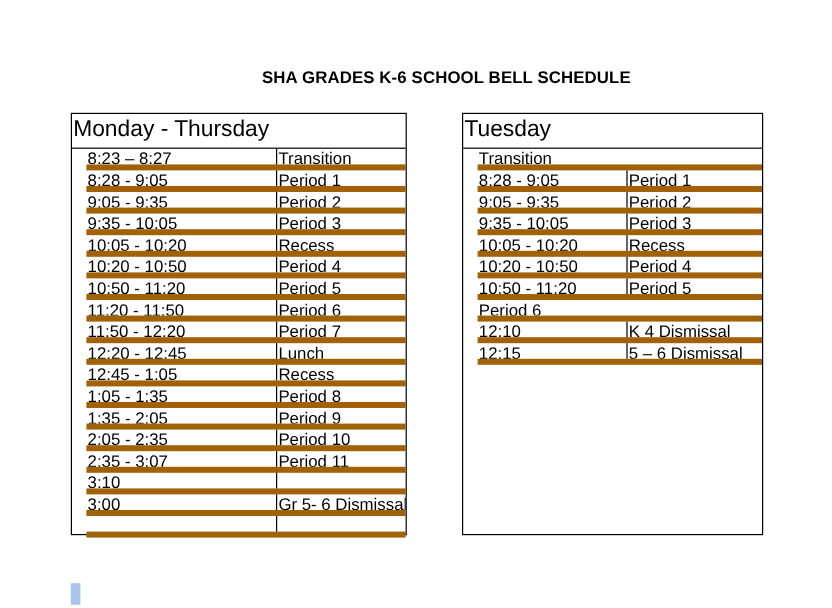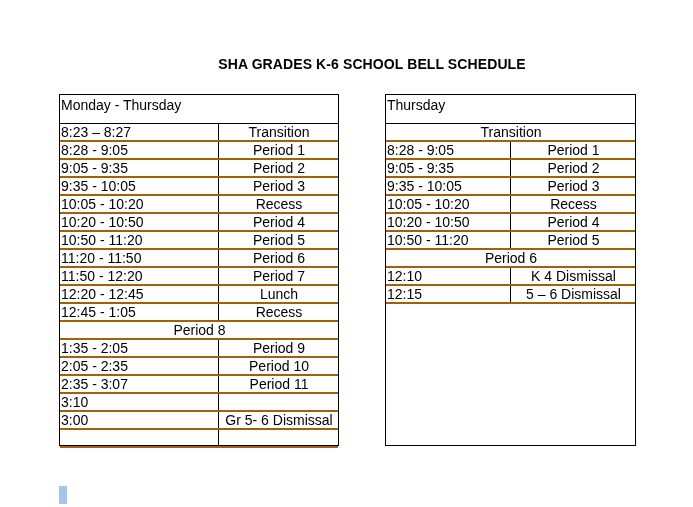--- a/index.html
+++ b/index.html
@@ -2,26 +2,26 @@
 <html><head>
   <meta charset="utf-8">
   <style>
     html, body { margin: 0; padding: 0; background: #ffffff; }
     body { width: 693px; height: 507px; position: relative; overflow: hidden;
            font-family: "Liberation Sans", "DejaVu Sans", sans-serif; color: #000; }
     .title { position: absolute; left: 0; top: 56px; width: 744px; text-align: center;
              font-weight: bold; font-size: 14px; letter-spacing: 0.1px; }
     .sched { position: absolute; border: 1px solid #000; box-sizing: border-box; }
     .sched .head { height: 29px; border-bottom: 1px solid #000; box-sizing: border-box;
-                   font-size: 14px; padding: 2px 0 0 1px; }
-    .row { display: flex; height: 18px; border-bottom: 2px solid #a16207; box-sizing: border-box;
-           font-size: 14px; line-height: 17px; }
+                   font-size: 19px; padding: 2px 0 0 1px; }
+    .row { display: flex; height: 18px; border-bottom: 5px solid #a16207; box-sizing: border-box;
+           font-size: 14px; line-height: 17px; margin-left: 12px; }
     .row .time { box-sizing: border-box; border-right: 1px solid #000; padding-left: 1px;
                  white-space: nowrap; overflow: hidden; }
-    .row .event { padding-left: 1px; white-space: nowrap; overflow: hidden; flex: 1; text-align: center; }
+    .row .event { padding-left: 1px; white-space: nowrap; overflow: hidden; flex: 1; }
     #mon { left: 59px; top: 94px; width: 280px; height: 352px; }
     #mon .time { width: 159px; }
     #fri { left: 385px; top: 94px; width: 251px; height: 352px; }
     #fri .time { width: 125px; }
     .marker { position: absolute; left: 59px; top: 486px; width: 8px; height: 18px;
               background: #a9c4ec; }
   </style>
 </head>
 <body>
 
@@ -68,20 +68,21 @@
       </div>
       <div class="row">
         <div class="time">12:20 - 12:45</div>
         <div class="event">Lunch</div>
       </div>
       <div class="row">
         <div class="time">12:45 - 1:05</div>
         <div class="event">Recess</div>
       </div>
       <div class="row">
+        <div class="time">1:05 - 1:35</div>
         <div class="event">Period 8</div>
       </div>
       <div class="row">
         <div class="time">1:35 - 2:05</div>
         <div class="event">Period 9</div>
       </div>
       <div class="row">
         <div class="time">2:05 - 2:35</div>
         <div class="event">Period 10</div>
       </div>
@@ -97,21 +98,21 @@
         <div class="event">Gr 5- 6 Dismissal</div>
       </div>
       <div class="row">
         <div class="time"></div>
         <div class="event"></div>
       </div>
     </div>
 </div>
 
 <div class="sched" id="fri">
-  <div class="head">Thursday</div>
+  <div class="head">Tuesday</div>
   <div id="fri-rows">
       <div class="row">
         <div class="event">Transition</div>
       </div>
       <div class="row">
         <div class="time">8:28 - 9:05</div>
         <div class="event">Period 1</div>
       </div>
       <div class="row">
         <div class="time">9:05 - 9:35</div>

